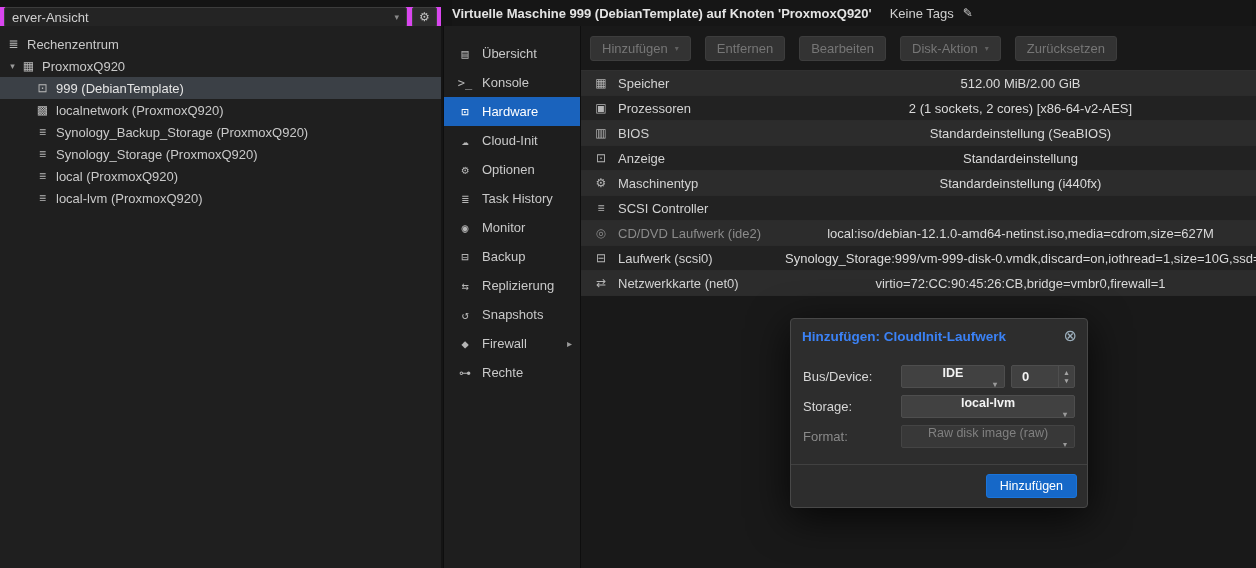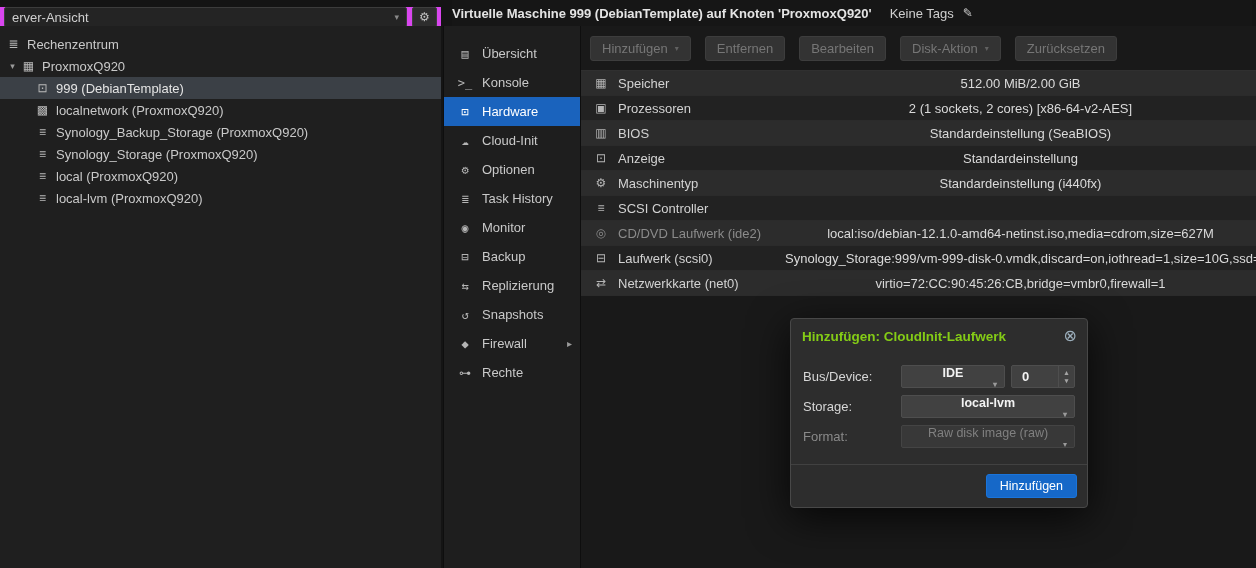--- a/index.html
+++ b/index.html
@@ -93,21 +93,21 @@
   .hw-row.dimmed .hicon, .hw-row.dimmed .hlabel { color:#8b8b8b; }
 
   
   .dialog {
     position:absolute; left:790px; top:318px; width:298px;
     background:#2d2d2d; border:1px solid #484848; border-radius:4px;
     box-shadow:0 10px 40px rgba(0,0,0,0.75);
     z-index:10;
   }
   .dialog-header { display:flex; align-items:center; justify-content:space-between; padding:9px 10px 7px 11px; }
-  .dialog-title { color:#84cc16; font-weight:bold; font-size:13.5px; }
+  .dialog-title { color:#3b82f6; font-weight:bold; font-size:13.5px; }
   .dialog-close { color:#9db0bd; font-size:16px; line-height:16px; cursor:pointer; }
   .dialog-body { padding:7px 12px 9px 12px; }
   .drow { display:flex; align-items:center; margin:7px 0; }
   .dlabel { width:98px; color:#d6d6d6; flex:none; }
   .dlabel.dis { color:#8a8a8a; }
   .dfield {
     background:#414141; border:1px solid #4e4e4e; border-radius:2px; height:23px;
     display:flex; align-items:center; padding:0 7px; color:#f2f2f2; font-size:12.5px;
     cursor:pointer; font-weight:bold;flex-direction:column;
   }

